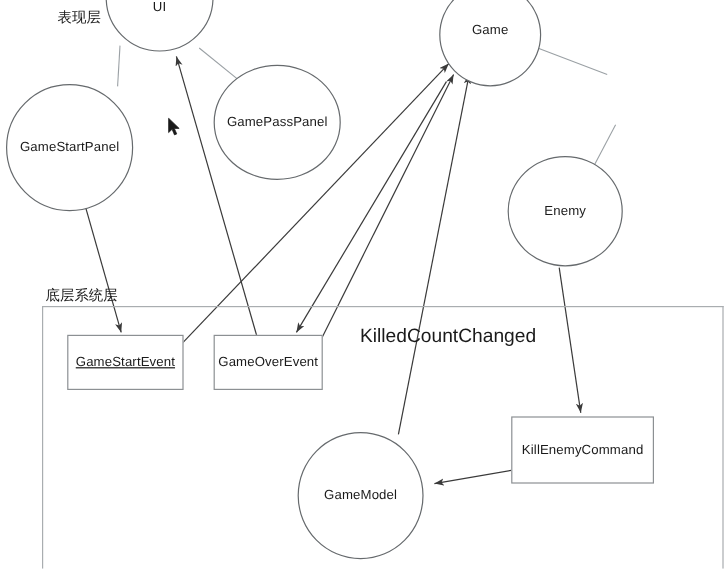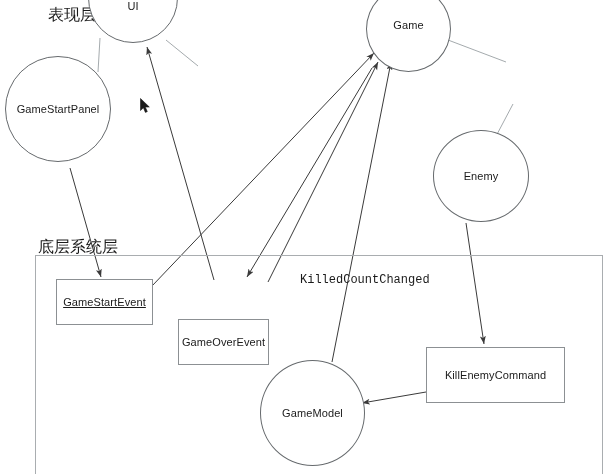--- a/index.html
+++ b/index.html
@@ -40,33 +40,32 @@
     border: 1px solid #666a6d;
     border-radius: 50%;
     background: #ffffff;
   }
   .node.box {
     border: 1px solid #8c9093;
     background: #ffffff;
   }
   .layer-label {
     position: absolute;
-    font-size: 16px;
+    font-size: 12px;
     line-height: 13px;
     color: #1a1a1a;
     white-space: nowrap;
   }
   .edge-label {
     position: absolute;
-    font-size: 12px;
+    font-size: 16px;
     line-height: 13px;
     color: #1a1a1a;
     white-space: nowrap;
     background: transparent;
-    font-family: Liberation Mono, monospace;
   }
   .container-rect {
     position: absolute;
     box-sizing: border-box;
     border: 1px solid #a9adb0;
     border-bottom: none;
     background: transparent;
   }
   #cursor {
     position: absolute;
@@ -106,35 +105,36 @@
   </svg>
 
   <div class="container-rect" style="left:35px; top:255px; width:568px; height:230px;"></div>
 
   <div class="layer-label" style="left:48px; top:8px;">表现层</div>
 
   <div class="layer-label" style="left:38px; top:240px;">底层系统层</div>
 
   <div class="node circle" style="left:88px; top:-47px; width:90px; height:90px; padding-top:46px; align-items:flex-start;">UI</div>
 
-  <div class="node circle" style="left:5px; top:56px; width:106px; height:106px;">GameStartPanel</div>
+  <div class="node circle" style="left:5px; top:70px; width:106px; height:106px;">GameStartPanel</div>
 
+  <div class="node circle" style="left:178px; top:54px; width:106px; height:96px;">GamePassPanel</div>
 
   <div class="node circle" style="left:366px; top:-14px; width:85px; height:86px; padding-top:32px; align-items:flex-start;">Game</div>
 
 
-  <div class="node circle" style="left:433px; top:130px; width:96px; height:92px;">Enemy</div>
+  <div class="node circle" style="left:423px; top:130px; width:96px; height:92px;">Enemy</div>
 
   <div class="node box" style="left:56px; top:279px; width:97px; height:46px;text-decoration:underline;">GameStartEvent</div>
 
-  <div class="node box" style="left:178px; top:279px; width:91px; height:46px;margin-top:40px;">GameOverEvent</div>
+  <div class="node box" style="left:178px; top:279px; width:91px; height:46px;">GameOverEvent</div>
 
-  <div class="node box" style="left:426px; top:347px; width:139px; height:56px;">KillEnemyCommand</div>
+  <div class="node box" style="left:426px; top:347px; width:119px; height:56px;">KillEnemyCommand</div>
 
-  <div class="node circle" style="left:260px; top:360px; width:105px; height:106px;">GameModel</div>
+  <div class="node circle" style="left:248px; top:360px; width:105px; height:106px;">GameModel</div>
 
   <div class="edge-label" style="left:300px; top:274px;">KilledCountChanged</div>
 
   <svg id="cursor" viewBox="0 0 11 16" xmlns="http://www.w3.org/2000/svg" style="left: 140px; top: 98px;">
     <path d="M0.5,0.5 L0.5,12.5 L3.4,9.8 L5.4,14.4 L7.3,13.6 L5.3,9.1 L9.3,9.0 z" fill="#1a1a1a" stroke="#1a1a1a" stroke-width="0.6"></path>
   </svg>
 
 </div>
 
 </body></html>

